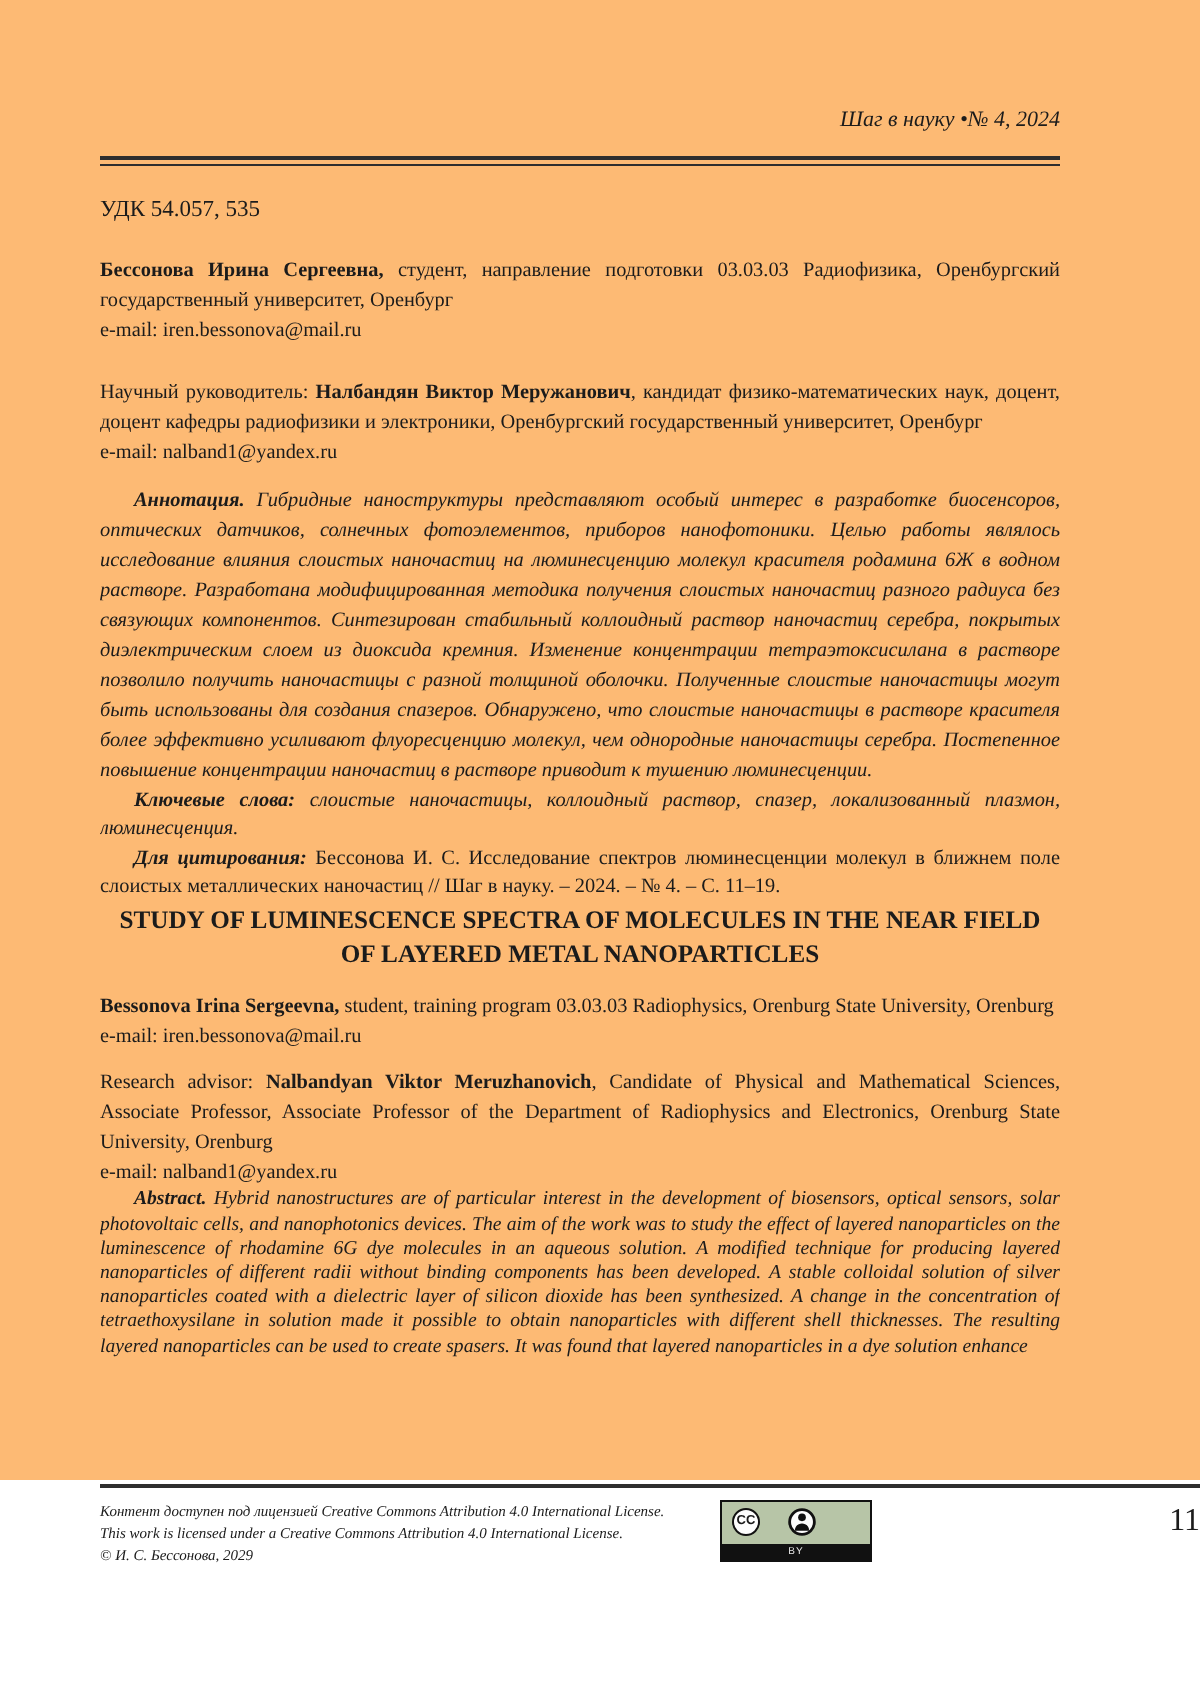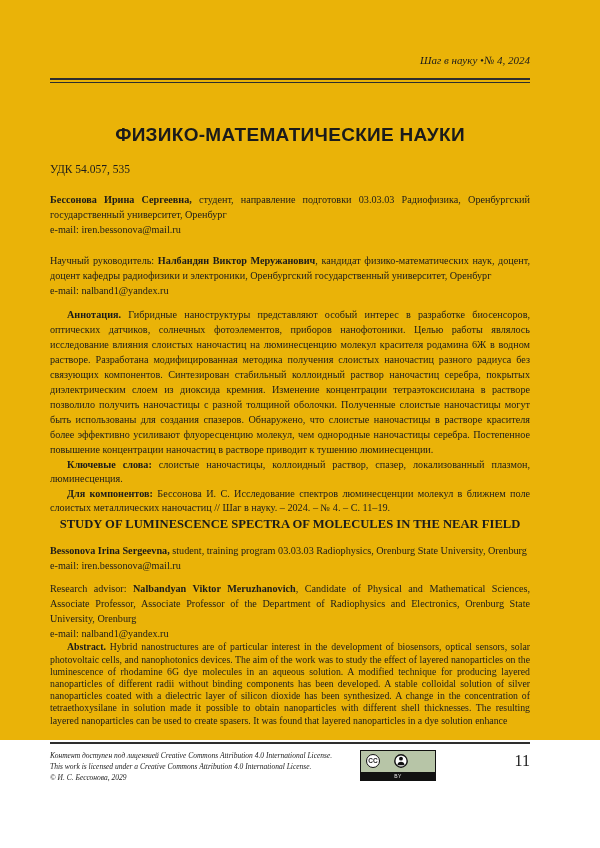--- a/index.html
+++ b/index.html
@@ -1,21 +1,21 @@
 <!DOCTYPE html>
 <html><head>
 <meta charset="utf-8">
 <style>
   * { margin: 0; padding: 0; box-sizing: border-box; }
   html, body { background: #ffffff; }
   .page {
     position: relative;
     width: 600px;
     height: 848px;
-    background: #eab308;
+    background: #fdba74;
     color: #1b1b1b;
     font-family: "Liberation Serif", "DejaVu Serif", serif;
     overflow: hidden;
   }
   .content {
     position: absolute;
     left: 50px; right: 70px; top: 0;
     height: 740px;
     overflow: hidden;
   }
@@ -63,27 +63,26 @@
   .abstract-en {
     font-size: 9.8px;
     line-height: 12.2px;
     text-align: justify;
     margin-top: 0px;
   }
   .en-author { margin-top: 10px; }
   .en-advisor { margin-top: 8px; }
   .indent { text-indent: 17px; }
   .b  { font-weight: bold; }
-  .it { }
+  .it { font-style: italic; }
   .footer {
     position: absolute;
     left: 0; right: 0; top: 740px; bottom: 0;
     background: #ffffff;
     padding-left: 50px;
-    padding-right: 70px;
   }
   .footer-rule { height: 3px; border-top: 2.5px solid #2e2e2e; margin-top: 2px; }
   .footer-row { display: flex; align-items: flex-start; margin-top: 5px; }
   .footer-left {
     width: 298px;
     font-size: 7.5px;
     line-height: 11px;
     font-style: italic;
   }
   .cc-badge {
@@ -135,41 +134,41 @@
 </head>
 <body>
 
 <div class="page">
   <div class="content">
 
     <div class="journal-line">Шаг в науку •№ 4, 2024</div>
 
     <div class="double-rule"></div>
 
-    <div class="section-heading">ФИЗИКО-МАТЕМАТИЧЕСКИЕ НАУКИ</div>
 
     <div class="udc">УДК 54.057, 535</div>
 
     <div class="article-title ru">
     </div>
 
     <p class="para byline-first"><span class="b">Бессонова Ирина Сергеевна,</span><span> студент, направление подготовки 03.03.03 Радиофизика, Оренбургский государственный университет, Оренбург</span></p>
     <p class="para email">e-mail: iren.bessonova@mail.ru</p>
 
     <p class="para byline-next"><span>Научный руководитель: </span><span class="b">Налбандян Виктор Меружанович</span><span>, кандидат физико-математических наук, доцент, доцент кафедры радиофизики и электроники, Оренбургский государственный университет, Оренбург</span></p>
     <p class="para email">e-mail: nalband1@yandex.ru</p>
 
     <p class="para abstract it indent"><span class="b it">Аннотация.</span><span> Гибридные наноструктуры представляют особый интерес в разработке биосенсоров, оптических датчиков, солнечных фотоэлементов, приборов нанофотоники. Целью работы являлось исследование влияния слоистых наночастиц на люминесценцию молекул красителя родамина 6Ж в водном растворе. Разработана модифицированная методика получения слоистых наночастиц разного радиуса без связующих компонентов. Синтезирован стабильный коллоидный раствор наночастиц серебра, покрытых диэлектрическим слоем из диоксида кремния. Изменение концентрации тетраэтоксисилана в растворе позволило получить наночастицы с разной толщиной оболочки. Полученные слоистые наночастицы могут быть использованы для создания спазеров. Обнаружено, что слоистые наночастицы в растворе красителя более эффективно усиливают флуоресценцию молекул, чем однородные наночастицы серебра. Постепенное повышение концентрации наночастиц в растворе приводит к тушению люминесценции.</span></p>
 
     <p class="para kw-cite it indent"><span class="b it">Ключевые слова:</span><span> слоистые наночастицы, коллоидный раствор, спазер, локализованный плазмон, люминесценция.</span></p>
 
-    <p class="para kw-cite indent"><span class="b it">Для компонентов:</span><span> Бессонова И. С. Исследование спектров люминесценции молекул в ближнем поле слоистых металлических наночастиц // Шаг в науку. – 2024. – № 4. – С. 11–19.</span></p>
+    <p class="para kw-cite indent"><span class="b it">Для цитирования:</span><span> Бессонова И. С. Исследование спектров люминесценции молекул в ближнем поле слоистых металлических наночастиц // Шаг в науку. – 2024. – № 4. – С. 11–19.</span></p>
 
     <div class="article-title en">
       <span class="tl">STUDY OF LUMINESCENCE SPECTRA OF MOLECULES IN THE NEAR FIELD</span>
+      <span class="tl">OF LAYERED METAL NANOPARTICLES</span>
     </div>
 
     <p class="para en-author"><span class="b">Bessonova Irina Sergeevna,</span><span> student, training program 03.03.03 Radiophysics, Orenburg State University, Orenburg</span></p>
     <p class="para email">e-mail: iren.bessonova@mail.ru</p>
 
     <p class="para en-advisor"><span>Research advisor: </span><span class="b">Nalbandyan Viktor Meruzhanovich</span><span>, Candidate of Physical and Mathematical Sciences, Associate Professor, Associate Professor of the Department of Radiophysics and Electronics, Orenburg State University, Orenburg</span></p>
     <p class="para email">e-mail: nalband1@yandex.ru</p>
 
     <p class="abstract-en it indent"><span class="b it">Abstract.</span><span> Hybrid nanostructures are of particular interest in the development of biosensors, optical sensors, solar photovoltaic cells, and nanophotonics devices. The aim of the work was to study the effect of layered nanoparticles on the luminescence of rhodamine 6G dye molecules in an aqueous solution. A modified technique for producing layered nanoparticles of different radii without binding components has been developed. A stable colloidal solution of silver nanoparticles coated with a dielectric layer of silicon dioxide has been synthesized. A change in the concentration of tetraethoxysilane in solution made it possible to obtain nanoparticles with different shell thicknesses. The resulting layered nanoparticles can be used to create spasers. It was found that layered nanoparticles in a dye solution enhance</span></p>
 

